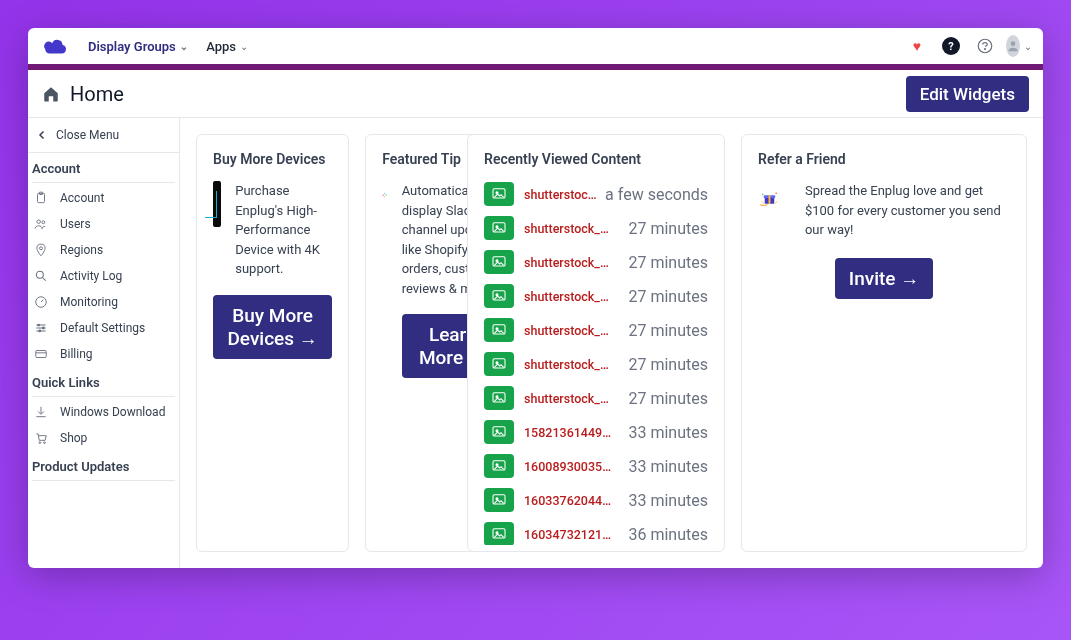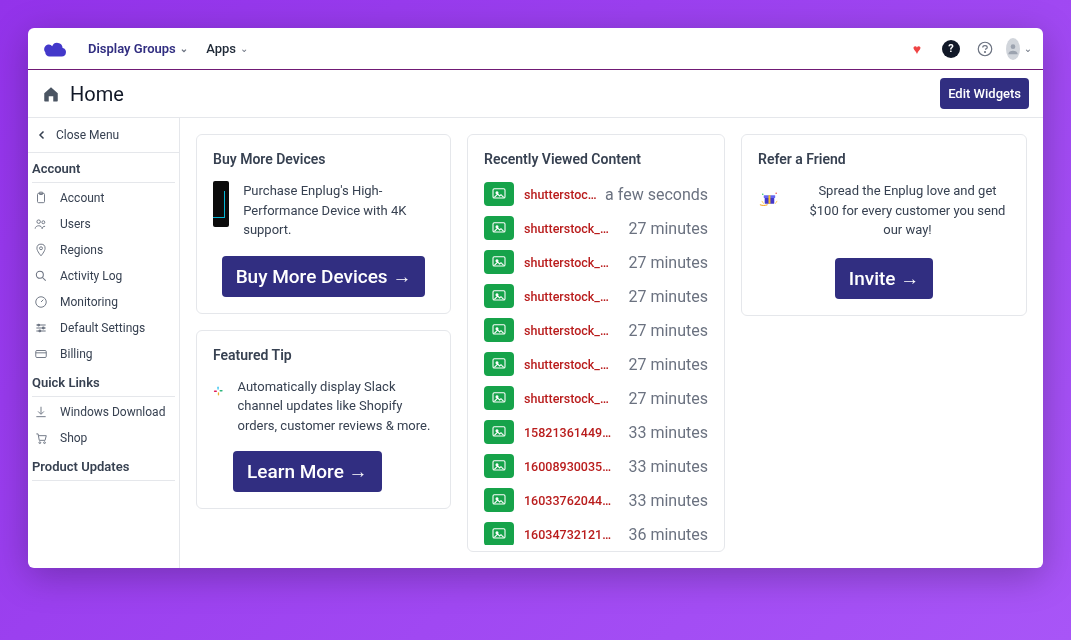--- a/index.html
+++ b/index.html
@@ -1,52 +1,52 @@
 <!DOCTYPE html>
 <html><head>
 <meta charset="utf-8">
 <style>
 * { box-sizing: border-box; margin: 0; padding: 0; font-family: -apple-system, BlinkMacSystemFont, "Segoe UI", Roboto, sans-serif; }
 body { background: linear-gradient(135deg, #9333ea 0%, #a855f7 100%); min-height: 100vh; display:flex; align-items:center; justify-content:center; }
 .app-wrap { width: 1071px; height: 640px; padding: 28px 28px 72px 28px; }
 .window { background: #fff; border-radius: 6px; box-shadow: 0 8px 36px rgba(0,0,0,.25); height: 100%; display:flex; flex-direction:column; overflow:hidden; }
 
 
-.topnav { display:flex; align-items:center; height:42px; padding: 0 14px; border-bottom:1px solid #701a75; }
+.topnav { display:flex; align-items:center; height:42px; padding: 0 14px; border-bottom:6px solid #701a75; }
 .cloud-logo { width:26px; height:18px; fill:#4338ca; margin-right:20px; }
 .nav-item { font-size:13px; color:#1f2937; font-weight:500; display:flex; align-items:center; margin-right:18px; cursor:pointer; }
 .nav-item.active { color:#312e81; font-weight:600; }
 .chev { margin-left:4px; font-size:10px; color:#6b7280; }
 .topnav .spacer { flex:1; }
 .nav-icon { width:20px; height:20px; display:flex;align-items:center;justify-content:center; margin-left:14px; cursor:pointer; }
 .heart { color:#ef4444; font-size:14px; }
 .help { background:#111827; color:#fff; border-radius:50%; width:18px;height:18px; font-size:11px; display:flex;align-items:center;justify-content:center; font-weight:700;}
 .avatar { width:22px;height:22px; border-radius:50%; background:#d1d5db; display:flex;align-items:center;justify-content:center; }
 
 
 .titlebar { display:flex; align-items:center; height:48px; padding:0 14px; border-bottom:1px solid #e5e7eb; }
 .titlebar .home-icon { width:18px;height:18px; color:#4b5563; margin-right:10px; }
 .titlebar h1 { font-size:20px; font-weight:400; color:#111827; }
-.edit-btn { margin-left:auto; background:#312e81; color:#fff; border:none; padding:8px 8px; font-size:13px; border-radius:4px; cursor:pointer; font-weight:500;}
+.edit-btn { margin-left:auto; background:#312e81; color:#fff; border:none; padding:8px 14px; font-size:17px; border-radius:4px; cursor:pointer; font-weight:500;}
 
 
 .body { flex:1; display:flex; overflow:hidden; }
 
 
 .sidebar { width:152px; border-right:1px solid #e5e7eb; overflow-y:auto; padding-bottom:8px; }
 .close-menu { display:flex; align-items:center; font-size:12px; color:#374151; padding:10px 8px; border-bottom:1px solid #e5e7eb; cursor:pointer;}
 .close-menu svg{ width:12px;height:12px; margin-right:8px; stroke:#374151;}
 .section-title { font-size:13px; font-weight:600; color:#374151; padding: 8px 4px 6px;}
 .section-rule { border-top:1px solid #e5e7eb; margin: 0 4px 2px;}
 .side-item { display:flex; align-items:center; padding:6px 4px; font-size:12px; color:#374151; cursor:pointer;}
 .side-item .si-icon{ width:18px; display:flex;justify-content:center; margin-right:10px; color:#6b7280;}
 
 
 .main { flex:1; padding:16px; display:flex; gap:16px; overflow:hidden; }
-.col { display:flex; flex-direction:column; gap:16px; }
+.col { display:flex; flex-direction:row; gap:16px; }
 .col.left { width:255px;}
 .col.mid { width:258px;}
 .col.right { flex:1; }
 .card { border:1px solid #e5e7eb; border-radius:6px; padding:16px; background:#fff; }
 .card h3 { font-size:14px; font-weight:600; color:#374151; margin-bottom:14px; }
 .device-row { display:flex; gap:14px; align-items:flex-start; margin-bottom:16px;}
 .device-img { width:30px; height:46px; background:#0b0b0b; position:relative; border-radius:2px;}
 .device-img::before { content:""; position:absolute; right:4px; top:10px; width:1px; height:26px; background:#06b6d4;}
 .device-img::after { content:""; position:absolute; right:4px; top:36px; width:12px; height:1px; background:#06b6d4;}
 .card p { font-size:13px; color:#374151; line-height:1.5;}
@@ -59,21 +59,21 @@
 .recent-list { flex:1; overflow-y:auto; padding-right:10px;}
 .recent-list::-webkit-scrollbar{width:6px;}
 .recent-list::-webkit-scrollbar-thumb{background:#d1d5db; border-radius:3px;}
 .r-item { display:flex; align-items:center; padding:5px 0;}
 .r-thumb{ width:30px;height:24px; border-radius:4px; background:#16a34a; display:flex;align-items:center;justify-content:center; margin-right:10px;}
 .r-thumb svg{ width:16px;height:16px; stroke:#fff; fill:none; stroke-width:1.6;}
 .r-name { flex:1; font-size:12.5px; color:#b91c1c; font-weight:500; white-space:nowrap; overflow:hidden; text-overflow:ellipsis; max-width:100px;}
 .r-time { font-size:16px; color:#6b7280; white-space:nowrap; margin-left:8px;}
 
 
-.refer-row{ display:flex; gap:24px; align-items:flex-start; margin-bottom:18px;text-align:center;}
+.refer-row{ display:flex; gap:24px; align-items:flex-start; margin-bottom:18px;}
 .gift-icon{ width:48px;height:36px;}
 </style>
 </head>
 <body>
 
 <div class="app-wrap">
 <div class="window">
 
   <div class="topnav">
     <svg class="cloud-logo" viewBox="0 0 24 16">

